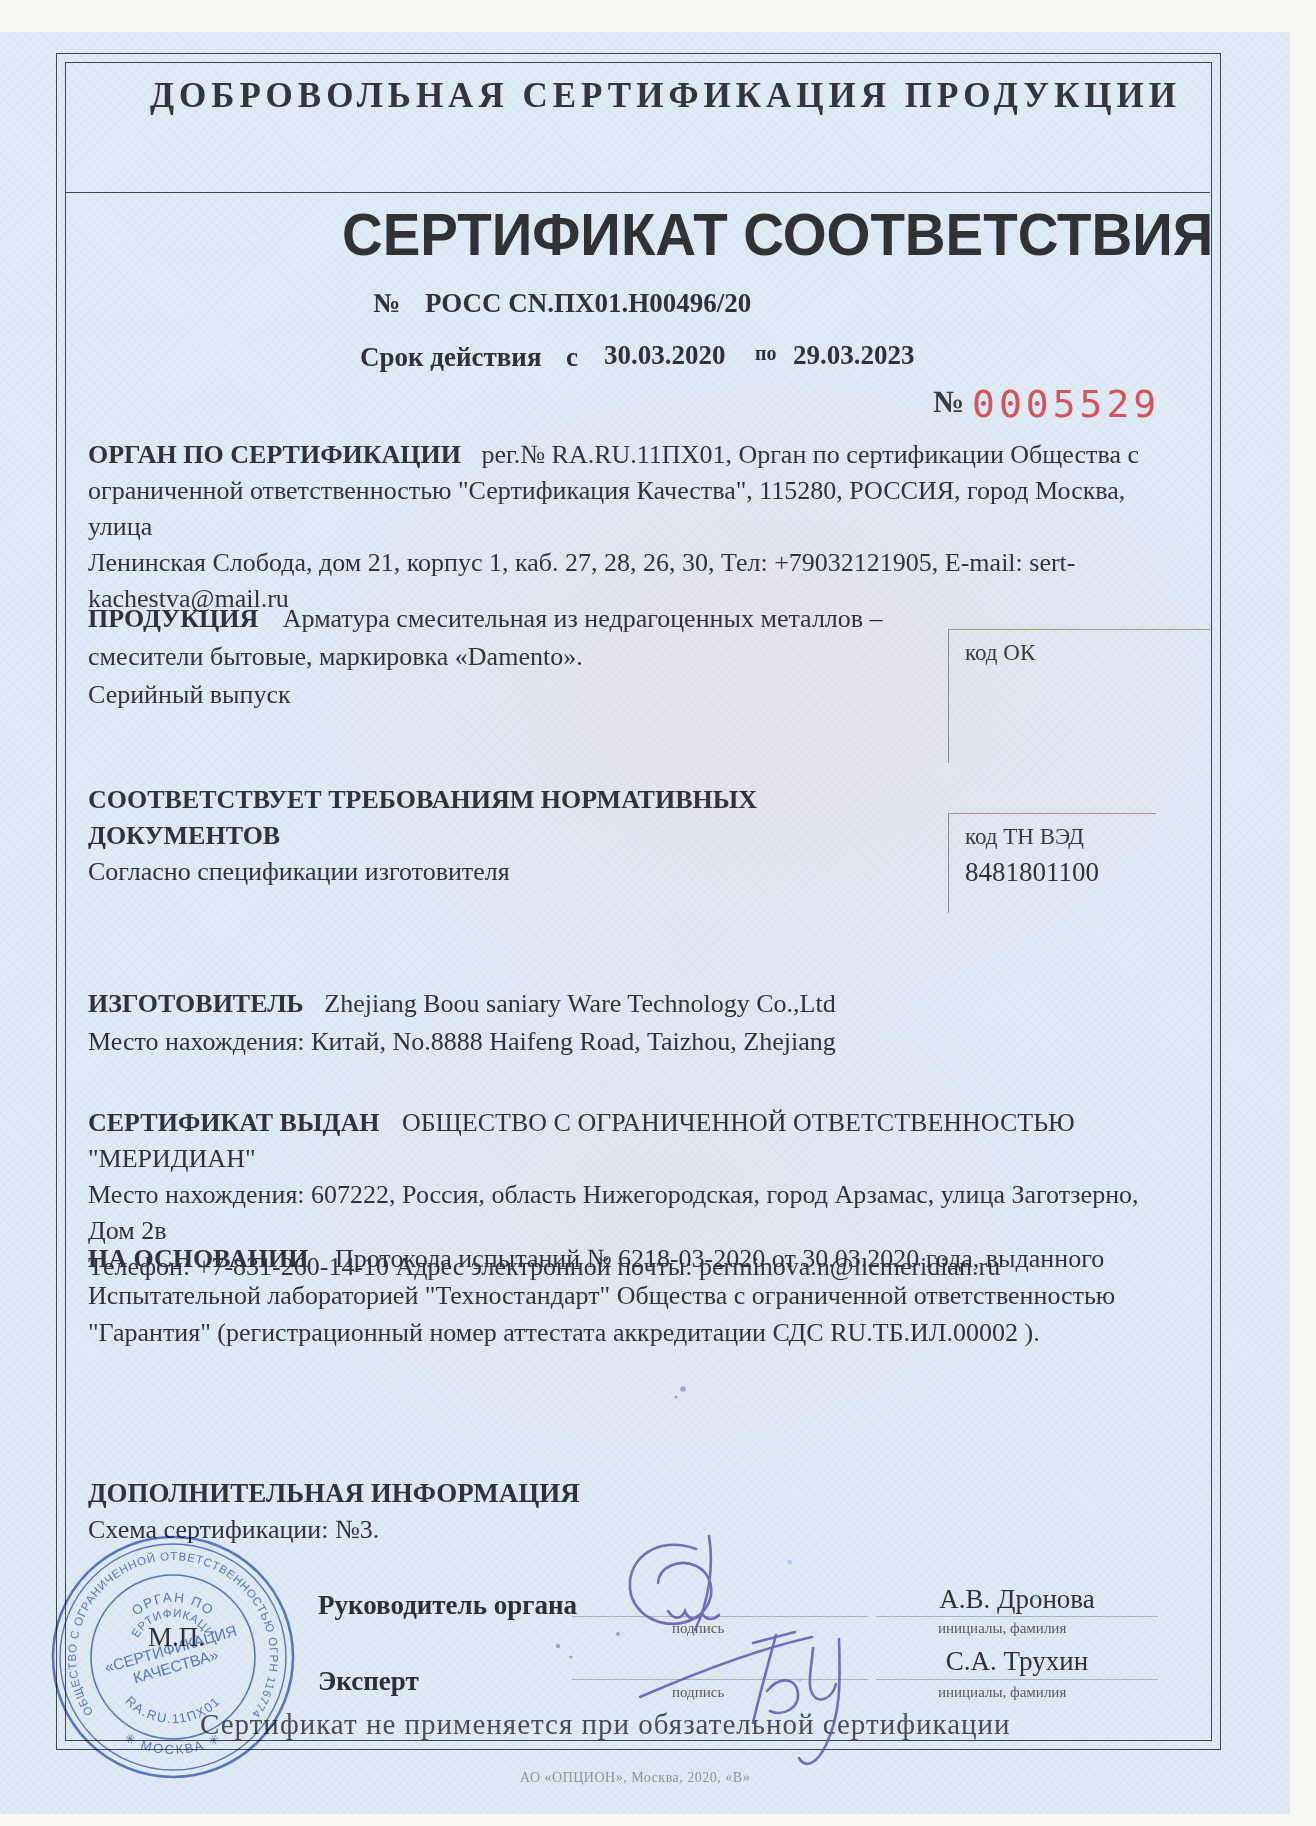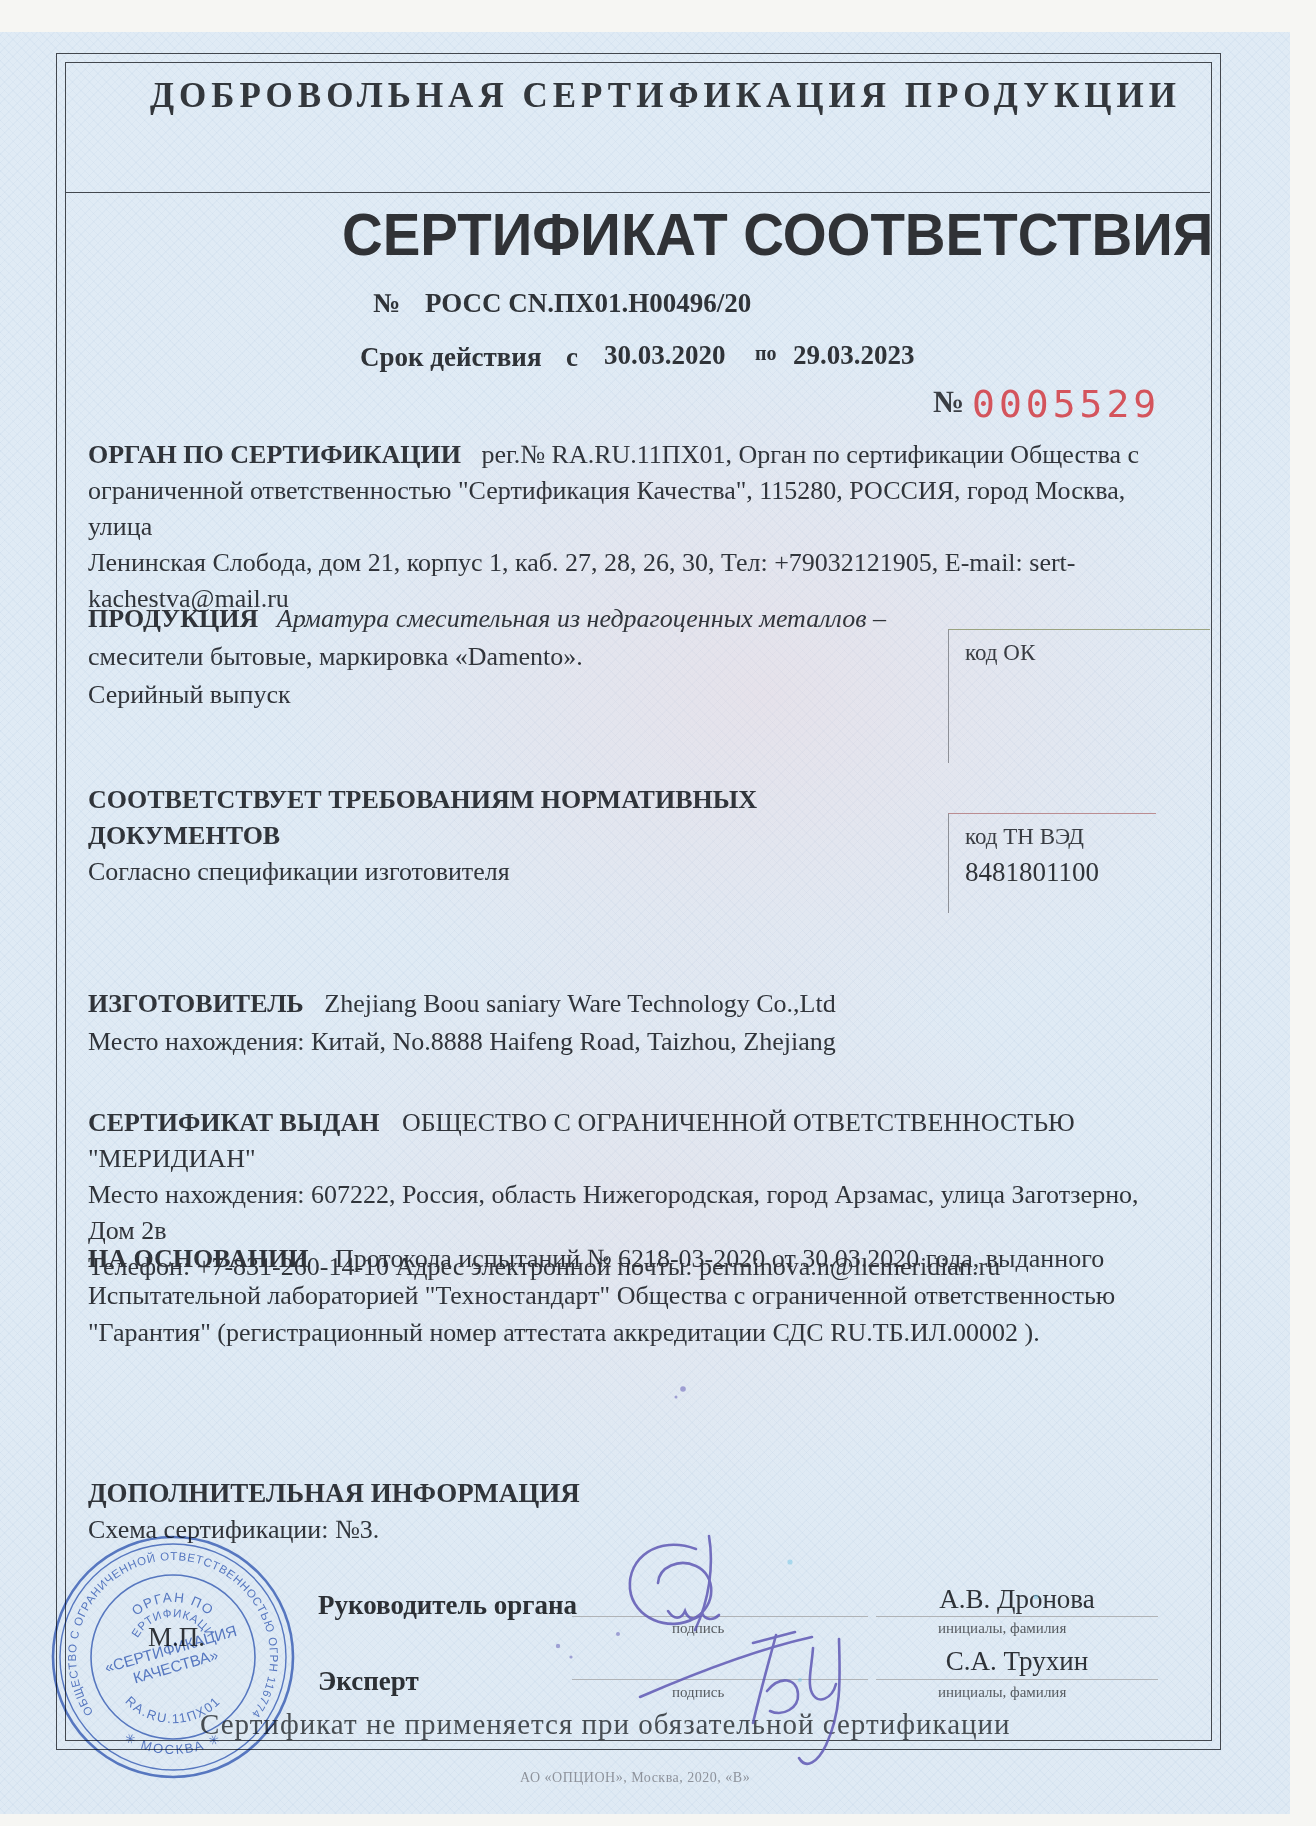--- a/index.html
+++ b/index.html
@@ -78,21 +78,21 @@
   <div class="abs body-text" style="left:88px;top:437px;width:1075px;">
     <span class="b">ОРГАН ПО СЕРТИФИКАЦИИ</span>
     <span style="margin-left:14px;">рег.№ RA.RU.11ПХ01, Орган по сертификации Общества с</span><br>
     <span>ограниченной ответственностью "Сертификация Качества", 115280, РОССИЯ, город Москва, улица</span><br>
     <span>Ленинская Слобода, дом 21, корпус 1, каб. 27, 28, 26, 30, Тел: +79032121905, E-mail: sert-</span><br>
     <span>kachestva@mail.ru</span>
   </div>
 
   <div class="abs body-text lh38" style="left:88px;top:600px;width:860px;">
     <span class="b">ПРОДУКЦИЯ</span>
-    <span style="margin-left:12px;font-style:italic;">Арматура смесительная из недрагоценных металлов –</span><br>
+    <span style="margin-left:18px;">Арматура смесительная из недрагоценных металлов –</span><br>
     <span>смесители бытовые, маркировка «Damento».</span><br>
     <span>Серийный выпуск</span>
   </div>
 
   <div class="code-box" style="left:948px;top:629px;width:262px;height:134px;">
     <div class="code-label">код ОК</div>
   </div>
 
   <div class="abs body-text" style="left:88px;top:782px;width:860px;">
     <span class="b">СООТВЕТСТВУЕТ ТРЕБОВАНИЯМ НОРМАТИВНЫХ ДОКУМЕНТОВ</span><br>

